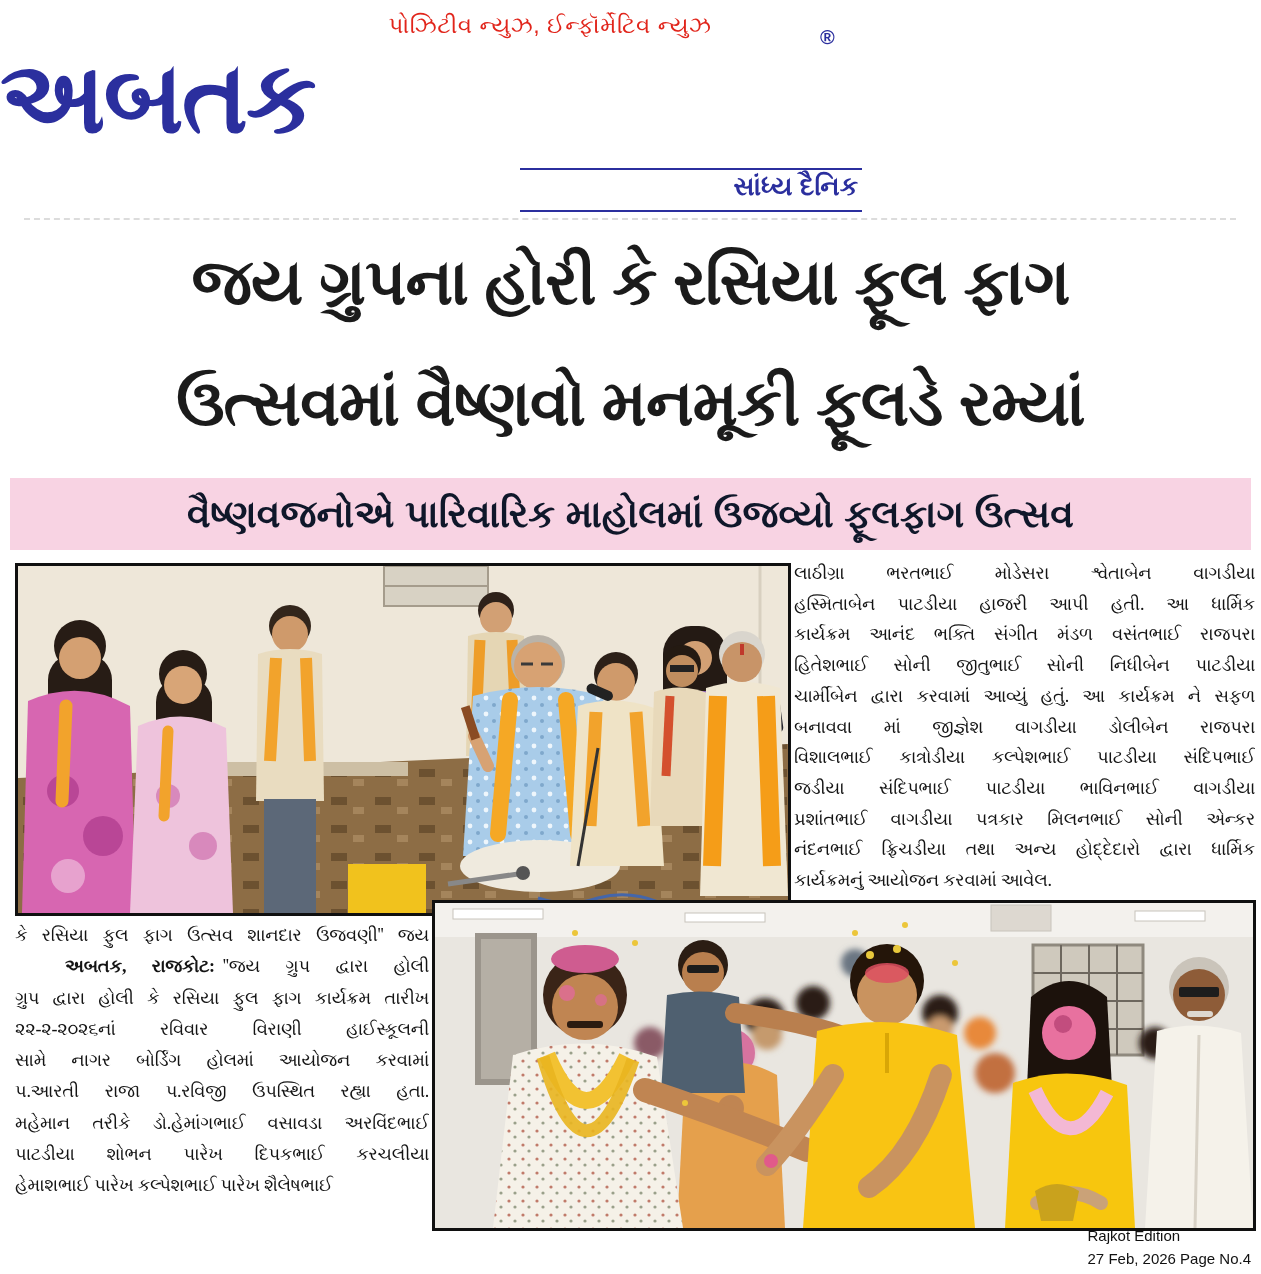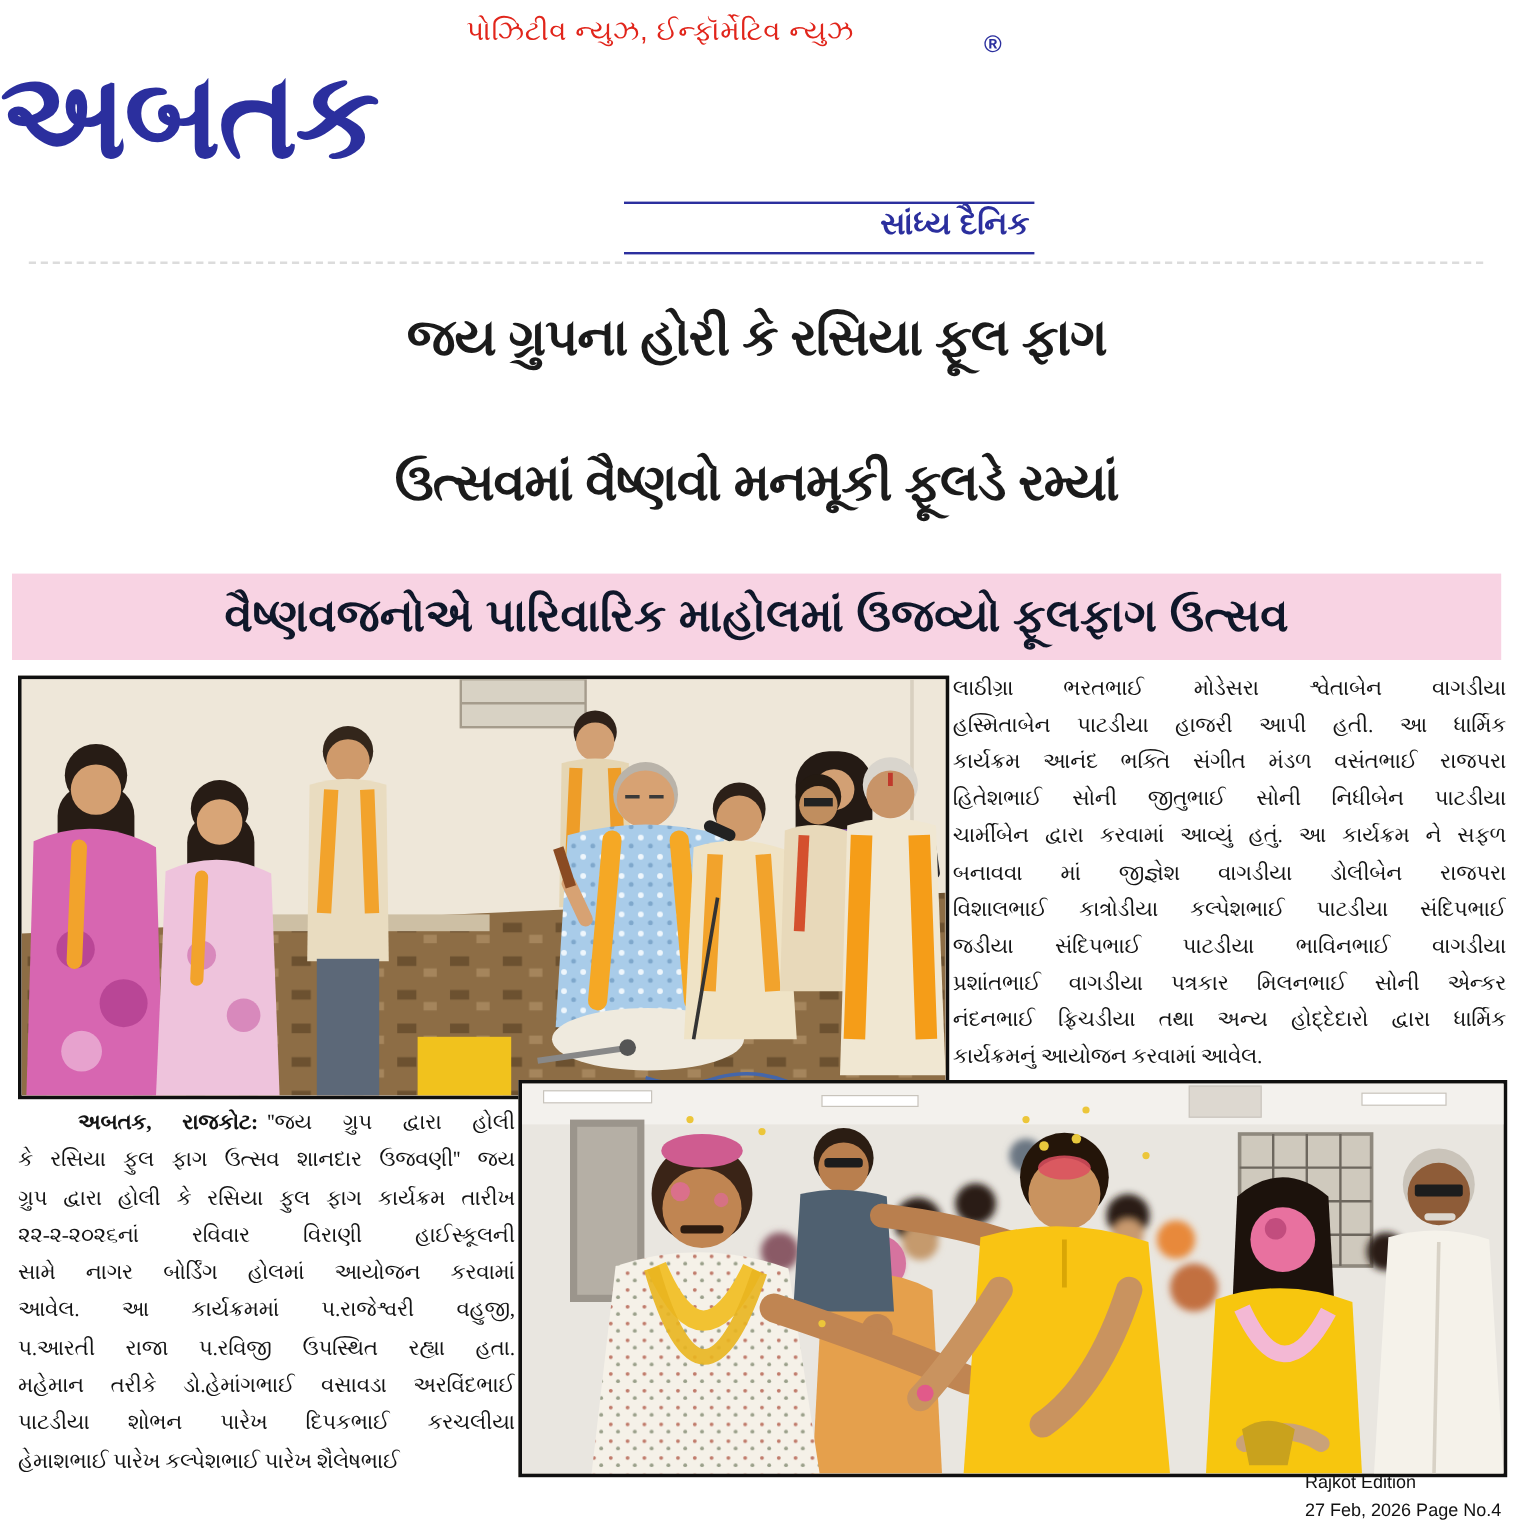--- a/index.html
+++ b/index.html
@@ -19,21 +19,21 @@
         font-family:"Liberation Sans",sans-serif;font-weight:700;font-size:26px;
         color:#2b2f9e;border-top:2px solid #2b2f9e;border-bottom:2px solid #2b2f9e;
         padding:1px 4px 8px 0;box-sizing:border-box;}
 
   .ghost-rule{position:absolute;top:218px;left:24px;width:1212px;height:0;
         border-top:2px dashed #dcdcdc;}
 
   
   .headline{position:absolute;top:222px;left:0;right:0;margin:0;text-align:center;
         font-family:"Liberation Sans",sans-serif;font-weight:900;color:#1b1b1b;
-        font-size:43px;line-height:121px;letter-spacing:-1px;white-space:nowrap;}
+        font-size:64px;line-height:121px;letter-spacing:-1px;white-space:nowrap;}
   .headline span{display:block;}
 
   .subhead{position:absolute;top:478px;left:10px;width:1241px;height:72px;
         background:#f8d3e3;text-align:center;font-family:"Liberation Sans",sans-serif;
         font-weight:800;font-size:38px;line-height:72px;color:#0f172a;overflow:hidden;}
 
   
   .photo{position:absolute;border:3px solid #101010;background:#e8e2d6;
          box-sizing:border-box;margin:0;padding:0;}
   .photo svg{display:block;width:100%;height:100%;}
@@ -196,26 +196,25 @@
     <div class="tl">ચાર્મીબેન દ્વારા કરવામાં આવ્યું હતું. આ કાર્યક્રમ ને સફળ</div>
     <div class="tl">બનાવવા માં જીજ્ઞેશ વાગડીયા ડોલીબેન રાજપરા</div>
     <div class="tl">વિશાલભાઈ કાત્રોડીયા કલ્પેશભાઈ પાટડીયા સંદિપભાઈ</div>
     <div class="tl">જડીયા સંદિપભાઈ પાટડીયા ભાવિનભાઈ વાગડીયા</div>
     <div class="tl">પ્રશાંતભાઈ વાગડીયા પત્રકાર મિલનભાઈ સોની એન્કર</div>
     <div class="tl">નંદનભાઈ ફ્રિચડીયા તથા અન્ય હોદ્દેદારો દ્વારા ધાર્મિક</div>
     <div class="tl end">કાર્યક્રમનું આયોજન કરવામાં આવેલ.</div>
   </div>
 
   <div class="col left-col">
+    <div class="tl">કે રસિયા ફુલ ફાગ ઉત્સવ શાનદાર ઉજવણી'' જય</div>
     <div class="tl first"><b>અબતક, રાજકોટ:</b><span>''જય ગ્રુપ દ્વારા હોલી</span></div>
-    <div class="tl">કે રસિયા ફુલ ફાગ ઉત્સવ શાનદાર ઉજવણી'' જય</div>
     <div class="tl">ગ્રુપ દ્વારા હોલી કે રસિયા ફુલ ફાગ કાર્યક્રમ તારીખ</div>
     <div class="tl">૨૨-૨-૨૦૨૬નાં રવિવાર વિરાણી હાઈસ્કૂલની</div>
     <div class="tl">સામે નાગર બોર્ડિંગ હોલમાં આયોજન કરવામાં</div>
-    <div class="tl">આવેલ. આ કાર્યક્રમમાં પ.રાજેશ્વરી વહુજી,</div>
     <div class="tl">પ.આરતી રાજા પ.રવિજી ઉપસ્થિત રહ્યા હતા.</div>
     <div class="tl">મહેમાન તરીકે ડો.હેમાંગભાઈ વસાવડા અરવિંદભાઈ</div>
     <div class="tl">પાટડીયા શોભન પારેખ દિપકભાઈ કરચલીયા</div>
     <div class="tl end">હેમાશભાઈ પારેખ કલ્પેશભાઈ પારેખ શૈલેષભાઈ</div>
   </div>
 
   <figure class="photo photo2">
     <svg viewBox="0 0 818 325" preserveAspectRatio="none" xmlns="http://www.w3.org/2000/svg">
       <defs>
         <pattern id="p2s" width="14" height="14" patternUnits="userSpaceOnUse">

